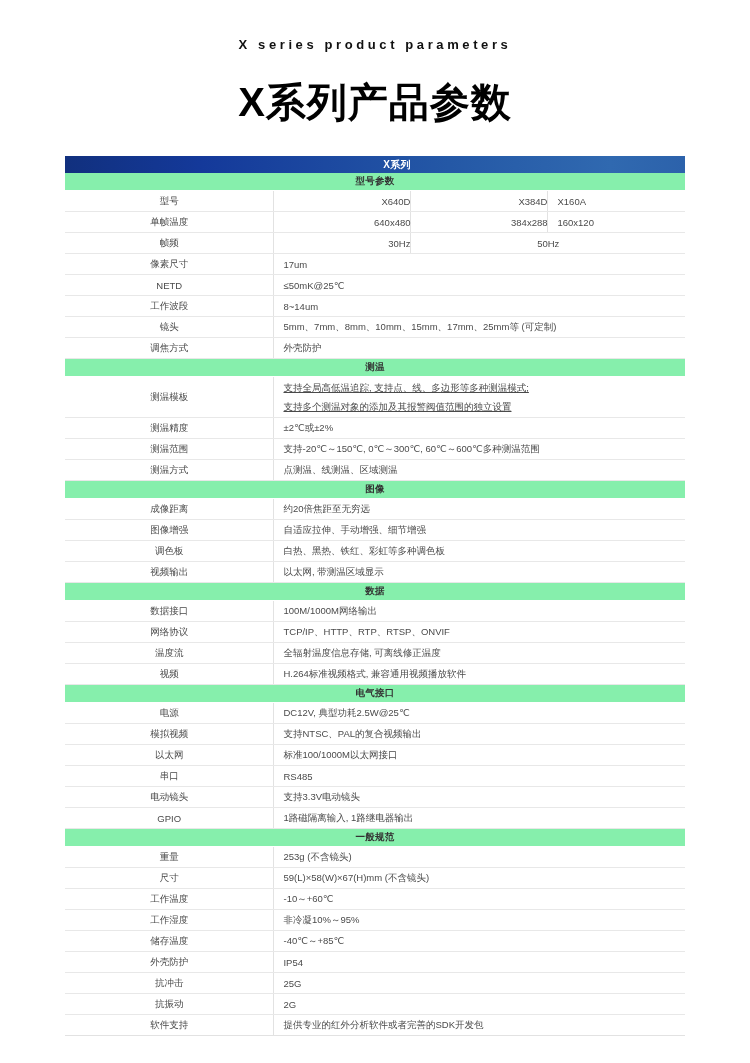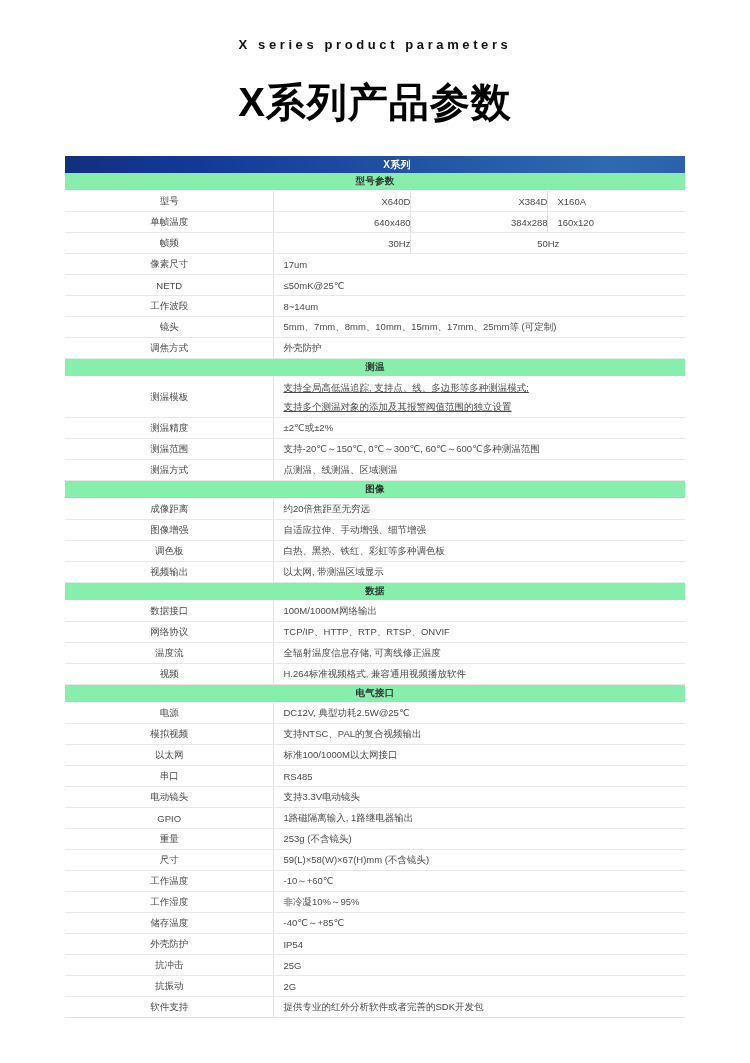--- a/index.html
+++ b/index.html
@@ -260,20 +260,23 @@
           <td class="value" colspan="3">RS485</td>
         </tr>
         <tr class="data-row">
           <td class="label">电动镜头</td>
           <td class="value" colspan="3">支持3.3V电动镜头</td>
         </tr>
         <tr class="data-row">
           <td class="label">GPIO</td>
           <td class="value" colspan="3">1路磁隔离输入, 1路继电器输出</td>
         </tr>
+        <tr class="group-bar">
+          <td colspan="4">一般规范</td>
+        </tr>
         <tr class="data-row">
           <td class="label">重量</td>
           <td class="value" colspan="3">253g (不含镜头)</td>
         </tr>
         <tr class="data-row">
           <td class="label">尺寸</td>
           <td class="value" colspan="3">59(L)×58(W)×67(H)mm (不含镜头)</td>
         </tr>
         <tr class="data-row">
           <td class="label">工作温度</td>

